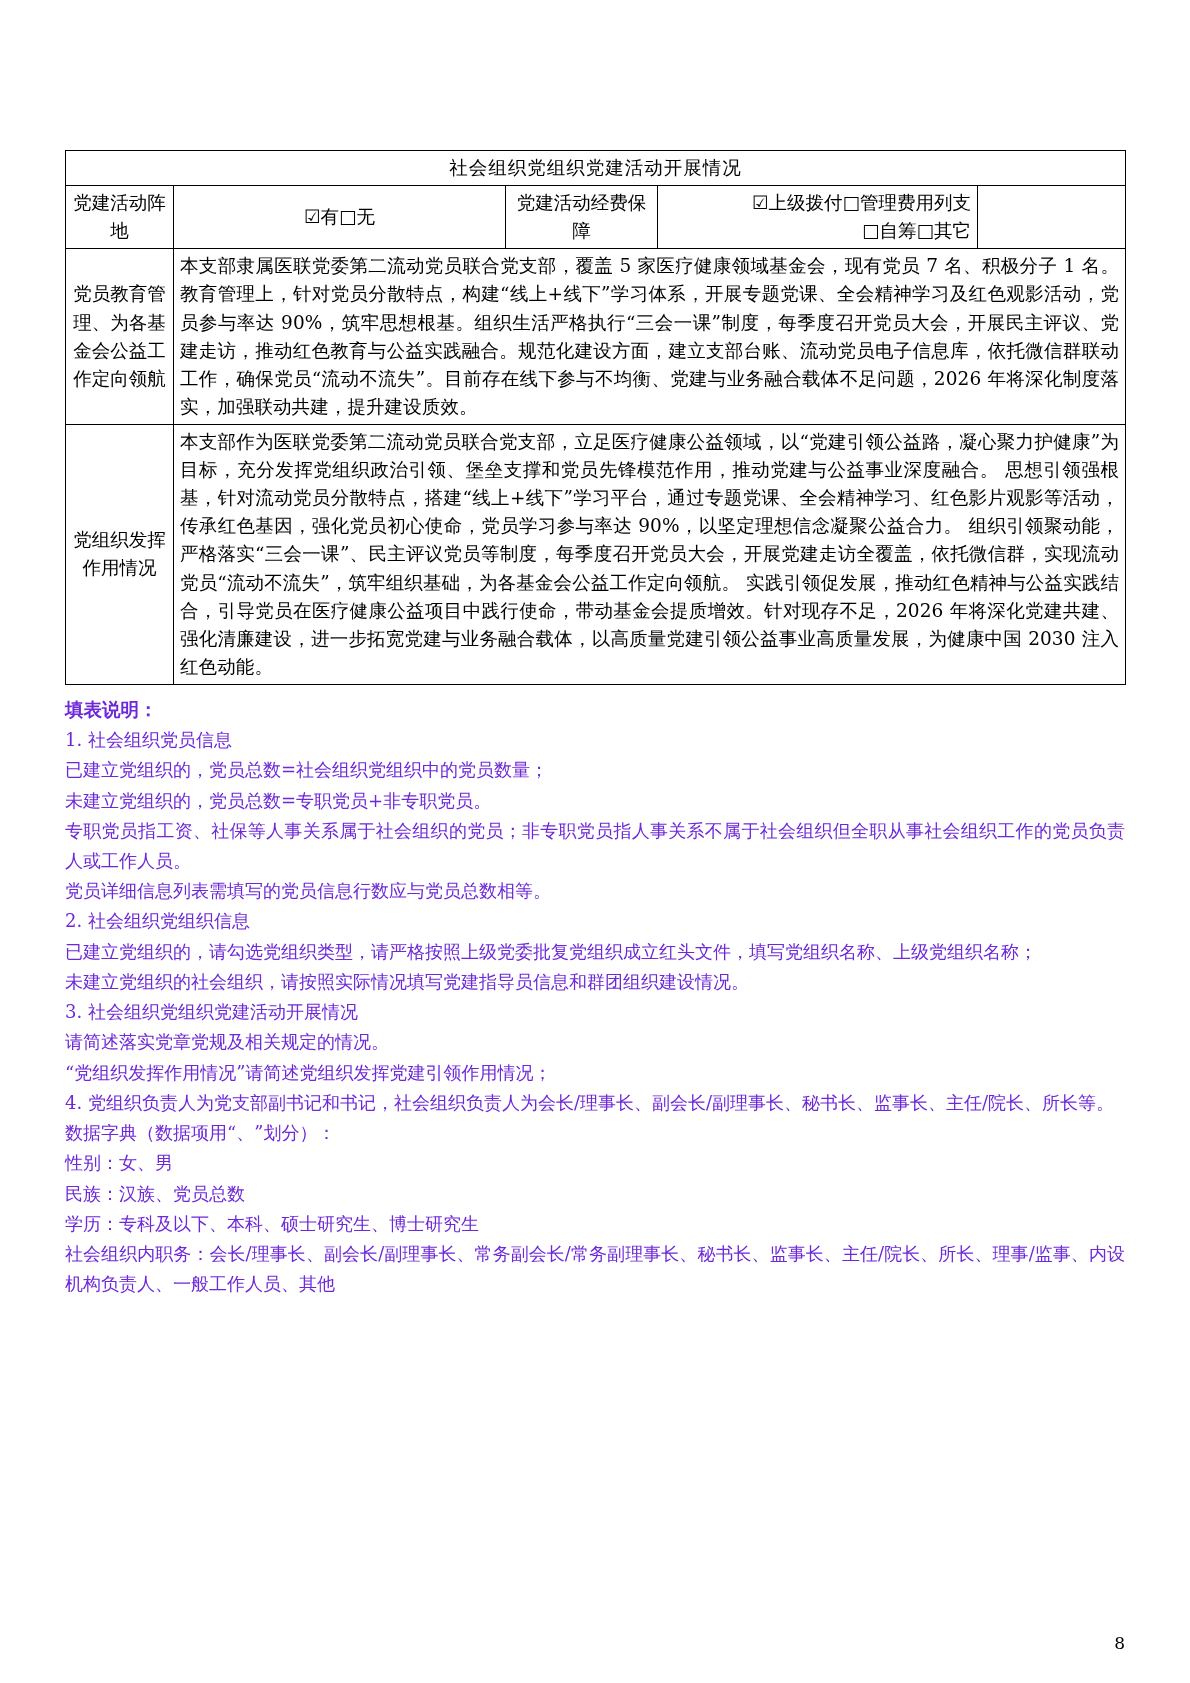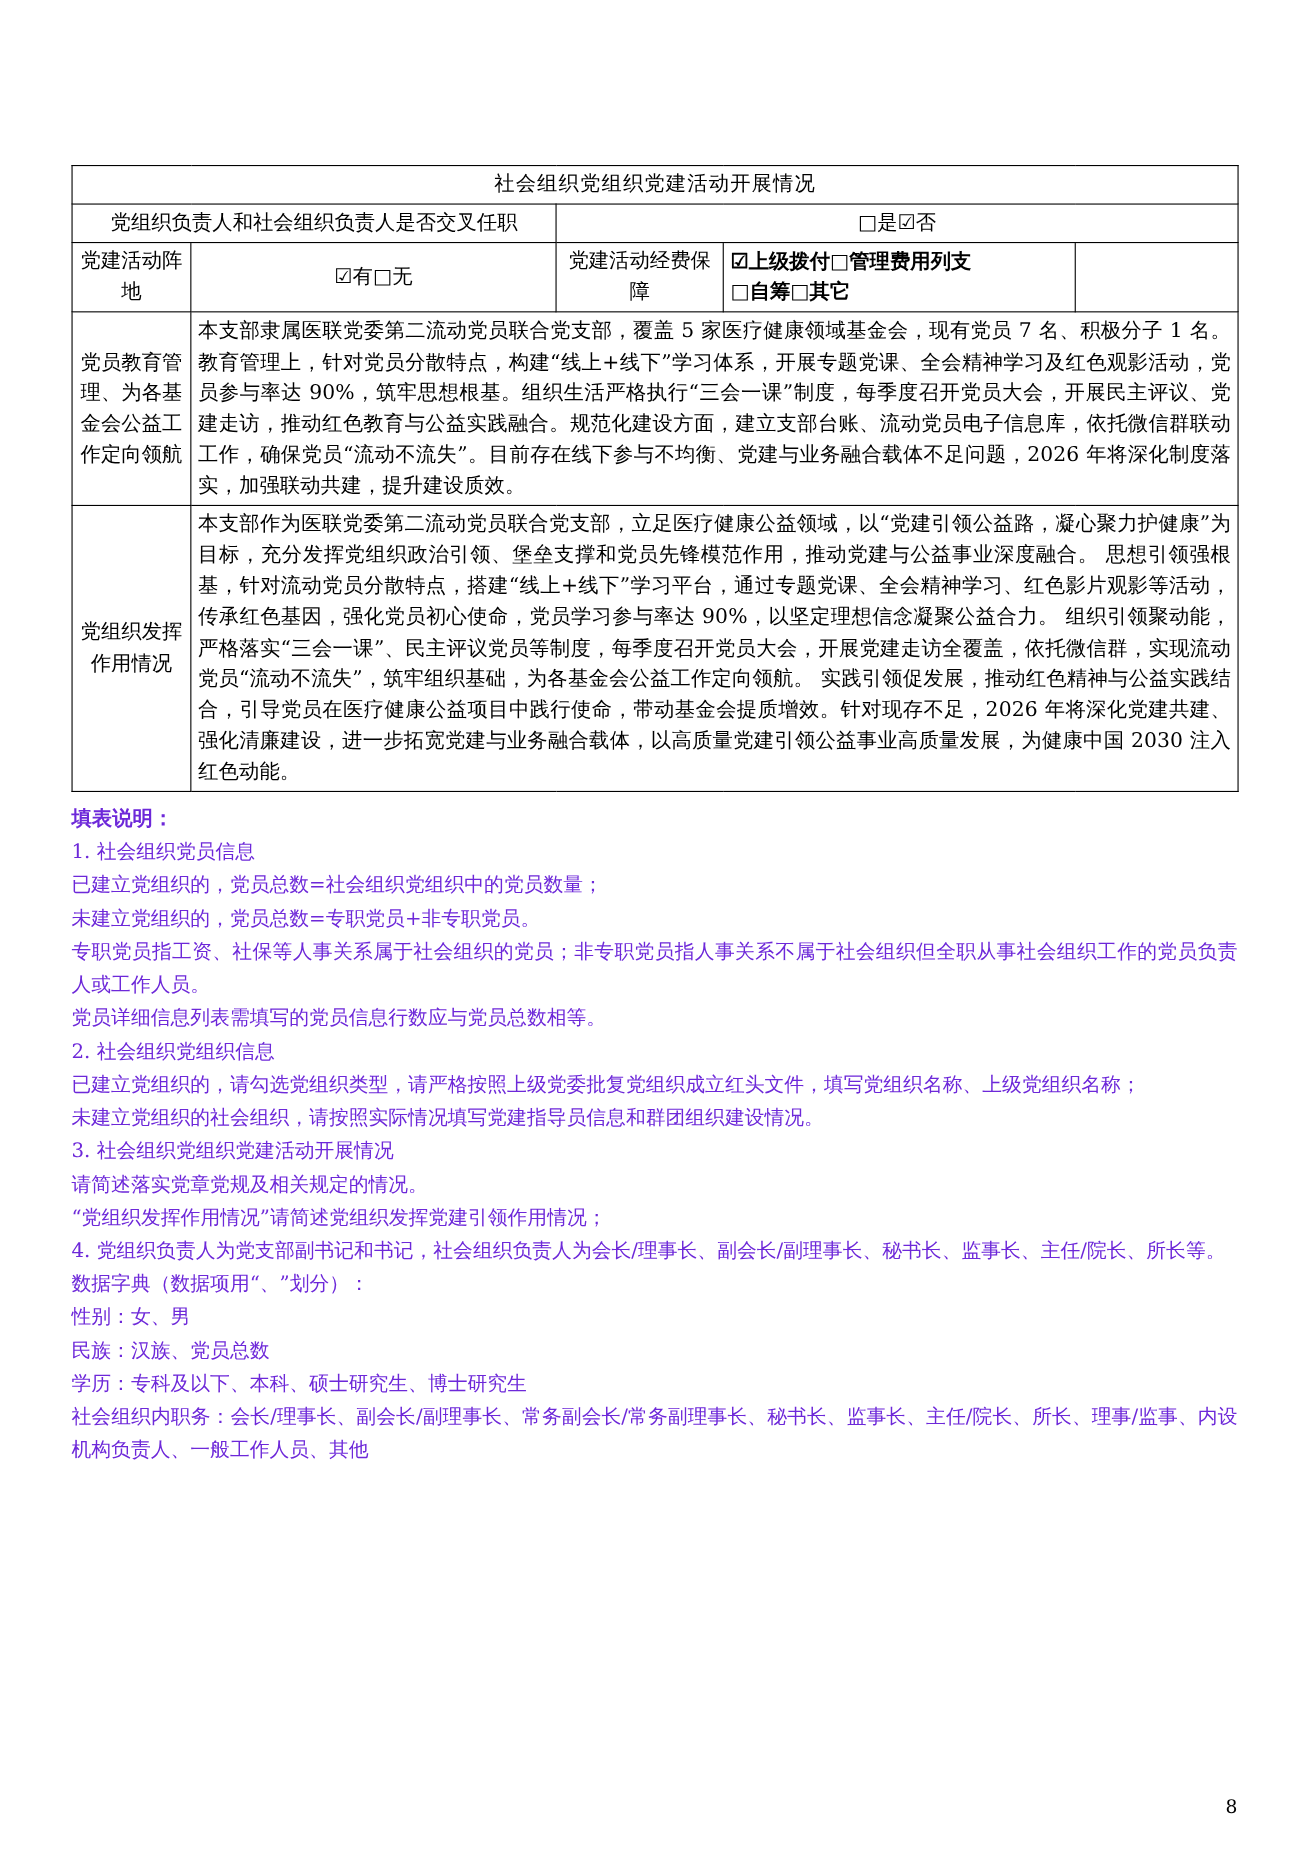--- a/index.html
+++ b/index.html
@@ -53,21 +53,21 @@
   .body-cell{
     text-align:justify;
     text-align-last:left;
     vertical-align:top;
     line-height:1.62;
     padding:6px 8px 7px 8px;
     font-size:18.5px;
     letter-spacing:0.1px;
   }
   .chk{font-family:"DejaVu Sans","Liberation Sans",sans-serif;font-size:18px;}
-  .fee-line{display:block;text-align:left;line-height:1.5;font-weight:bold;}
+  .fee-line{display:block;text-align:right;line-height:1.5;}
 
   
   .notes{
     margin-top:9px;
     color:#6d28d9;
     font-size:18px;
     line-height:1.68;
     font-family:"DejaVu Serif","Liberation Serif",serif;
   }
   .notes .hd{font-weight:bold;font-size:18.5px;}
@@ -93,24 +93,20 @@
       <col style="width:152px">
       <col style="width:320px">
       <col style="width:148px">
     </colgroup>
     <tbody>
       <tr>
         <td class="title-cell" colspan="5">社会组织党组织党建活动开展情况</td>
       </tr>
 
 
-      <tr>
-        <td class="ctr" colspan="2">党组织负责人和社会组织负责人是否交叉任职</td>
-        <td class="ctr chk" colspan="3">□是☑否</td>
-      </tr>
 
       <tr>
         <td class="lbl-vert">党建活动阵地</td>
         <td class="ctr chk">☑有□无</td>
         <td class="lbl-vert">党建活动经费保障</td>
         <td class="ctr chk">
           <span class="fee-line">☑上级拨付□管理费用列支</span>
           <span class="fee-line">□自筹□其它</span>
         </td>
         <td class="ctr"></td>

